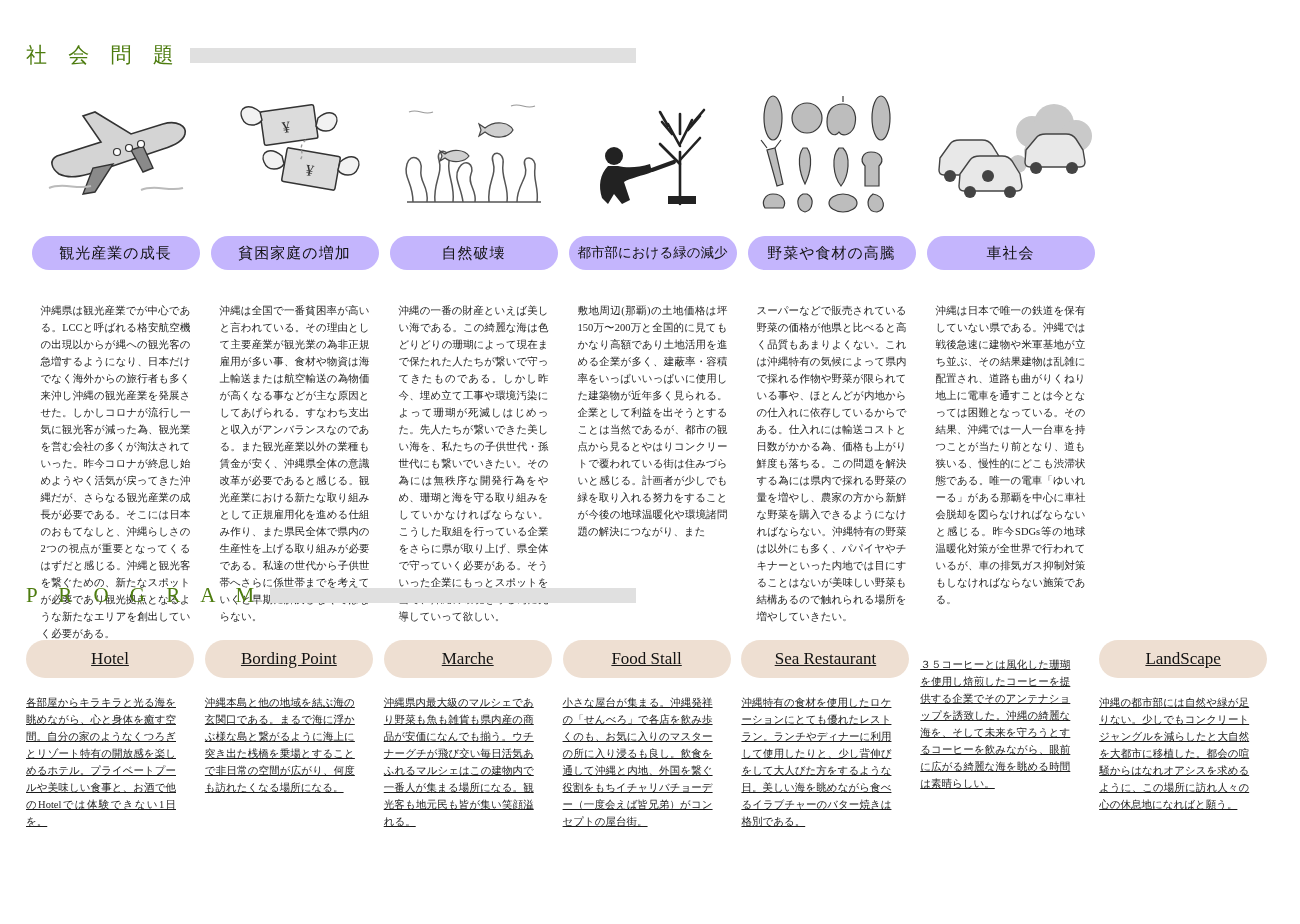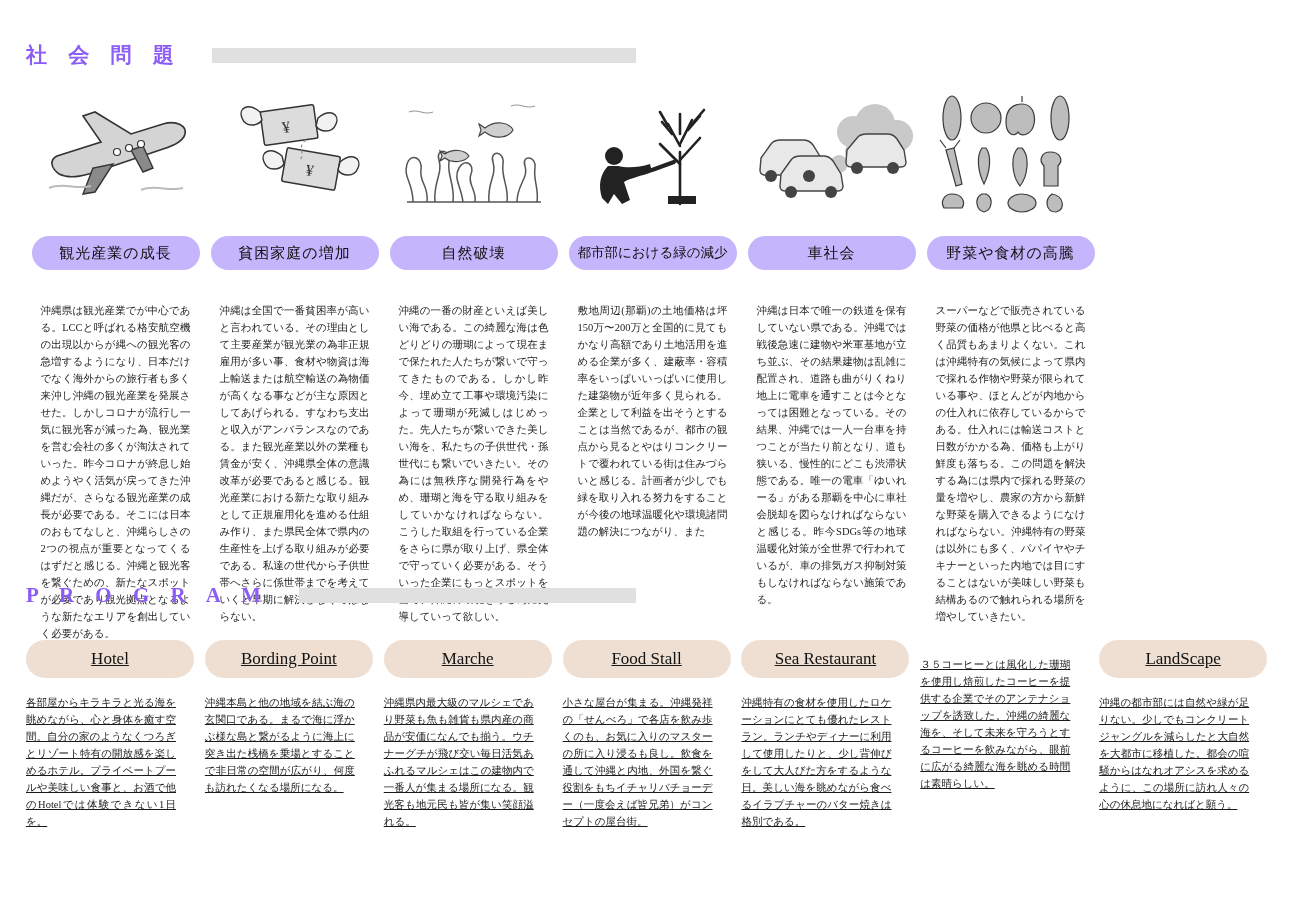--- a/index.html
+++ b/index.html
@@ -24,24 +24,24 @@
   .section-head {
     position: absolute;
     display: flex;
     align-items: center;
     height: 26px;
   }
   .section-head .title {
     font-family: "Liberation Serif", "DejaVu Serif", serif;
     font-size: 21px;
     letter-spacing: 8px;
-    font-weight: 700;
+    font-weight: 400;
     white-space: nowrap;
-    padding-right: 30px;
-    color: #8b5cf6;
+    padding-right: 8px;
+    color: #4d7c0f;
   }
   .section-head .rule {
     height: 15px;
     background: #e0e0e0;
     flex: 1;
   }
   #head-social { left: 26px; top: 42px; width: 610px; }
   #head-program { left: 26px; top: 582px; width: 610px; }
 
   
@@ -223,50 +223,20 @@
           <path d="M100 106 h28 v8 h-28 z" fill="#222"></path>
           <g fill="#222">
             <circle cx="46" cy="66" r="9"></circle>
             <path d="M40 76 C32 84 30 96 34 108 L40 114 L46 104 L54 114 L62 110 L56 92 C62 88 74 86 84 82 L82 74 C70 78 58 78 50 76 Z"></path>
           </g>
           <path d="M84 80 L106 72" stroke="#222" stroke-width="4" stroke-linecap="round"></path>
         </svg>
       </div>
       <div class="pill small">都市部における緑の減少</div>
       <div class="body-text">敷地周辺(那覇)の土地価格は坪150万〜200万と全国的に見てもかなり高額であり土地活用を進める企業が多く、建蔽率・容積率をいっぱいいっぱいに使用した建築物が近年多く見られる。企業として利益を出そうとすることは当然であるが、都市の観点から見るとやはりコンクリートで覆われている街は住みづらいと感じる。計画者が少しでも緑を取り入れる努力をすることが今後の地球温暖化や環境諸問題の解決につながり、また </div>
-    </div>
-
-    <div class="social-col">
-      <div class="illus">
-        <svg width="170" height="130" viewBox="0 0 170 130">
-          <g fill="#c9c9c9">
-            <circle cx="106" cy="42" r="16"></circle>
-            <circle cx="128" cy="34" r="20"></circle>
-            <circle cx="150" cy="46" r="16"></circle>
-            <circle cx="132" cy="58" r="17"></circle>
-            <circle cx="110" cy="62" r="12"></circle>
-            <circle cx="92" cy="74" r="9"></circle>
-          </g>
-          <g fill="#e8e8e8" stroke="#444" stroke-width="1.4">
-            <path d="M14 68 L24 54 C26 51 30 50 34 50 L56 50 C60 50 64 52 66 55 L74 68 L76 80 C76 83 74 85 71 85 L18 85 C15 85 13 83 13 80 Z"></path>
-            <path d="M34 84 L44 70 C46 67 50 66 54 66 L76 66 C80 66 84 68 86 71 L94 84 L96 96 C96 99 94 101 91 101 L38 101 C35 101 33 99 33 96 Z"></path>
-            <path d="M100 60 L110 48 C112 45 116 44 120 44 L140 44 C144 44 148 46 150 49 L157 60 L159 72 C159 75 157 77 154 77 L104 77 C101 77 99 75 99 72 Z"></path>
-          </g>
-          <g fill="#444">
-            <circle cx="24" cy="86" r="6"></circle>
-              <circle cx="62" cy="86" r="6"></circle>
-            <circle cx="44" cy="102" r="6"></circle>
-              <circle cx="84" cy="102" r="6"></circle>
-            <circle cx="110" cy="78" r="6"></circle>
-              <circle cx="146" cy="78" r="6"></circle>
-          </g>
-        </svg>
-      </div>
-      <div class="pill">車社会</div>
-      <div class="body-text">沖縄は日本で唯一の鉄道を保有していない県である。沖縄では戦後急速に建物や米軍基地が立ち並ぶ、その結果建物は乱雑に配置され、道路も曲がりくねり地上に電車を通すことは今となっては困難となっている。その結果、沖縄では一人一台車を持つことが当たり前となり、道も狭いる、慢性的にどこも渋滞状態である。唯一の電車「ゆいれーる」がある那覇を中心に車社会脱却を図らなければならないと感じる。昨今SDGs等の地球温暖化対策が全世界で行われているが、車の排気ガス抑制対策もしなければならない施策である。</div>
     </div>
 
     <div class="social-col">
       <div class="illus">
         <svg width="170" height="130" viewBox="0 0 170 130">
           <g fill="#bdbdbd" stroke="#3a3a3a" stroke-width="1.2">
             <ellipse cx="26" cy="28" rx="9" ry="22"></ellipse>
             <circle cx="60" cy="28" r="15"></circle>
             <path d="M96 14 C106 14 110 24 108 34 C106 44 96 48 92 42 C88 48 80 44 80 32 C80 20 86 14 96 14 Z"></path>
             <ellipse cx="134" cy="28" rx="9" ry="22"></ellipse>
@@ -283,20 +253,50 @@
             <path d="M26 6 v-0"></path>
             <path d="M20 58 l-6 -8 M28 58 l6 -8"></path>
             <path d="M96 12 v-6"></path>
           </g>
         </svg>
       </div>
       <div class="pill">野菜や食材の高騰</div>
       <div class="body-text">スーパーなどで販売されている野菜の価格が他県と比べると高く品質もあまりよくない。これは沖縄特有の気候によって県内で採れる作物や野菜が限られている事や、ほとんどが内地からの仕入れに依存しているからである。仕入れには輸送コストと日数がかかる為、価格も上がり鮮度も落ちる。この問題を解決する為には県内で採れる野菜の量を増やし、農家の方から新鮮な野菜を購入できるようになければならない。沖縄特有の野菜は以外にも多く、パパイヤやチキナーといった内地では目にすることはないが美味しい野菜も結構あるので触れられる場所を増やしていきたい。</div>
     </div>
 
+    <div class="social-col">
+      <div class="illus">
+        <svg width="170" height="130" viewBox="0 0 170 130">
+          <g fill="#c9c9c9">
+            <circle cx="106" cy="42" r="16"></circle>
+            <circle cx="128" cy="34" r="20"></circle>
+            <circle cx="150" cy="46" r="16"></circle>
+            <circle cx="132" cy="58" r="17"></circle>
+            <circle cx="110" cy="62" r="12"></circle>
+            <circle cx="92" cy="74" r="9"></circle>
+          </g>
+          <g fill="#e8e8e8" stroke="#444" stroke-width="1.4">
+            <path d="M14 68 L24 54 C26 51 30 50 34 50 L56 50 C60 50 64 52 66 55 L74 68 L76 80 C76 83 74 85 71 85 L18 85 C15 85 13 83 13 80 Z"></path>
+            <path d="M34 84 L44 70 C46 67 50 66 54 66 L76 66 C80 66 84 68 86 71 L94 84 L96 96 C96 99 94 101 91 101 L38 101 C35 101 33 99 33 96 Z"></path>
+            <path d="M100 60 L110 48 C112 45 116 44 120 44 L140 44 C144 44 148 46 150 49 L157 60 L159 72 C159 75 157 77 154 77 L104 77 C101 77 99 75 99 72 Z"></path>
+          </g>
+          <g fill="#444">
+            <circle cx="24" cy="86" r="6"></circle>
+              <circle cx="62" cy="86" r="6"></circle>
+            <circle cx="44" cy="102" r="6"></circle>
+              <circle cx="84" cy="102" r="6"></circle>
+            <circle cx="110" cy="78" r="6"></circle>
+              <circle cx="146" cy="78" r="6"></circle>
+          </g>
+        </svg>
+      </div>
+      <div class="pill">車社会</div>
+      <div class="body-text">沖縄は日本で唯一の鉄道を保有していない県である。沖縄では戦後急速に建物や米軍基地が立ち並ぶ、その結果建物は乱雑に配置され、道路も曲がりくねり地上に電車を通すことは今となっては困難となっている。その結果、沖縄では一人一台車を持つことが当たり前となり、道も狭いる、慢性的にどこも渋滞状態である。唯一の電車「ゆいれーる」がある那覇を中心に車社会脱却を図らなければならないと感じる。昨今SDGs等の地球温暖化対策が全世界で行われているが、車の排気ガス抑制対策もしなければならない施策である。</div>
+    </div>
+
   </div>
 
   <div class="section-head" id="head-program">
     <div class="title">P R O G R A M</div>
     <div class="rule"></div>
   </div>
 
   <div class="program-row">
 
     <div class="prog-col">

